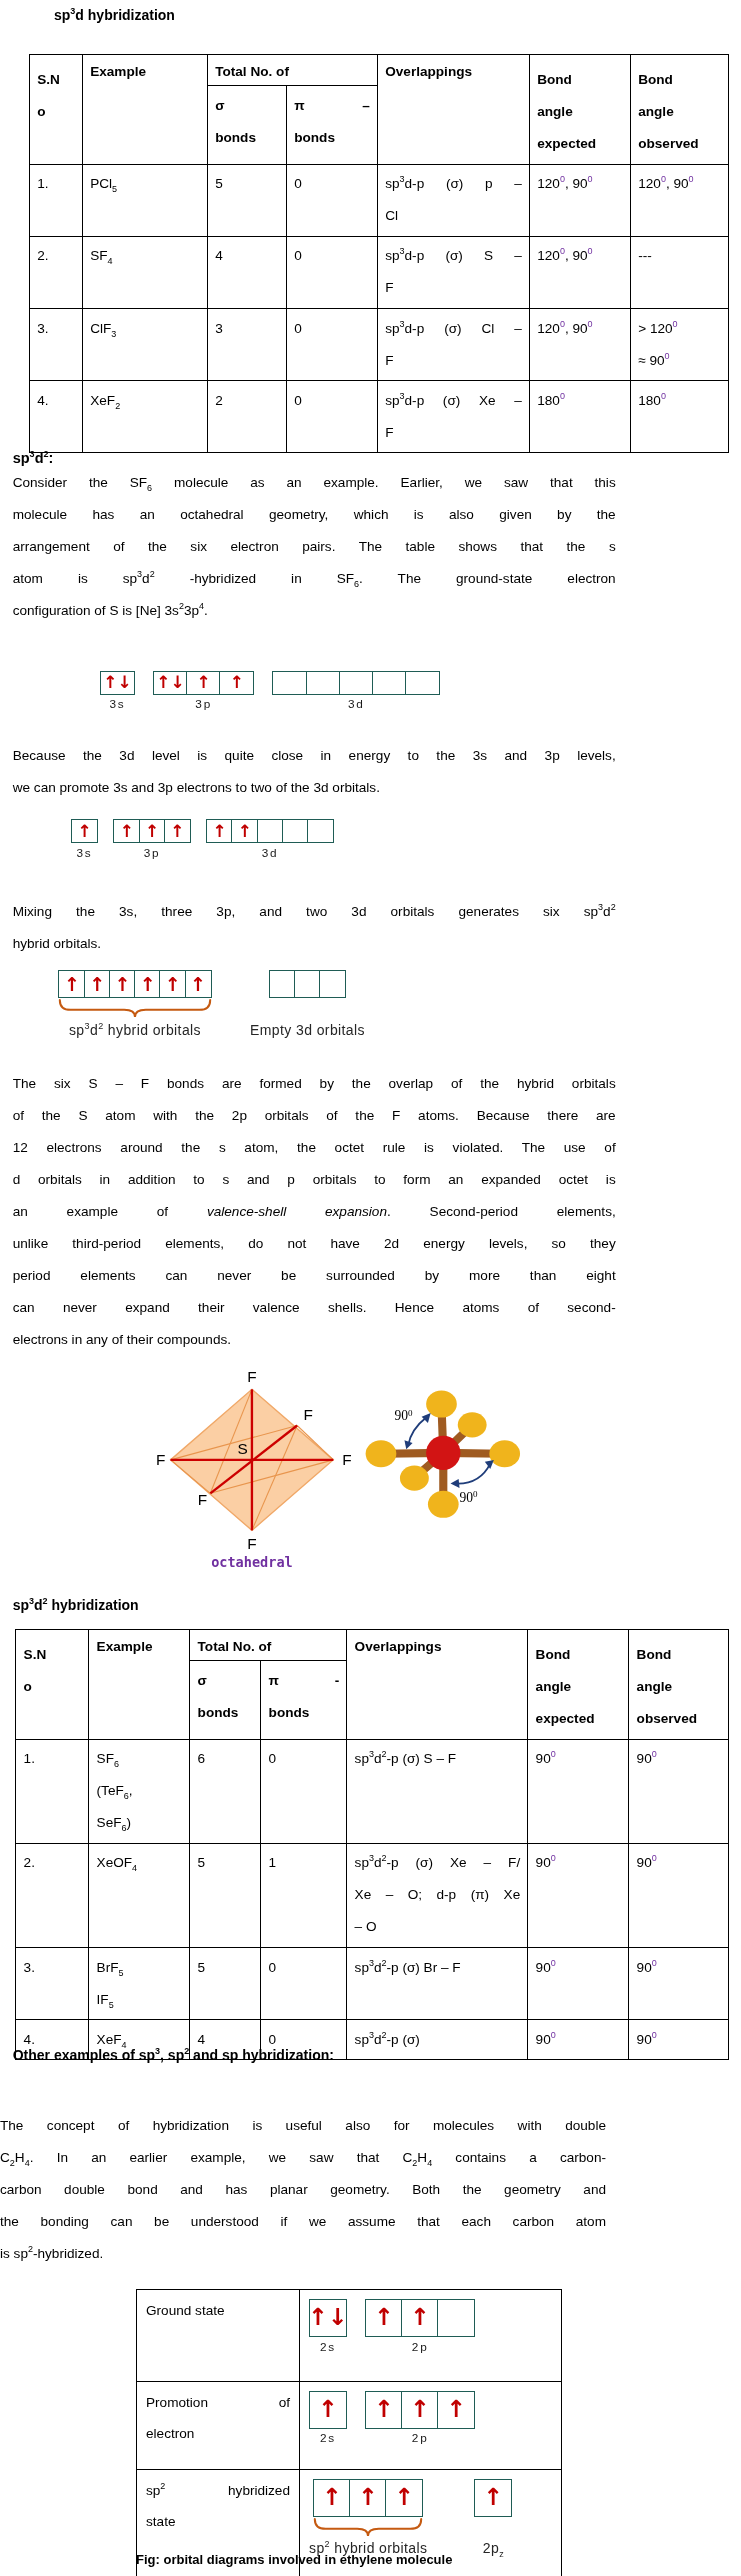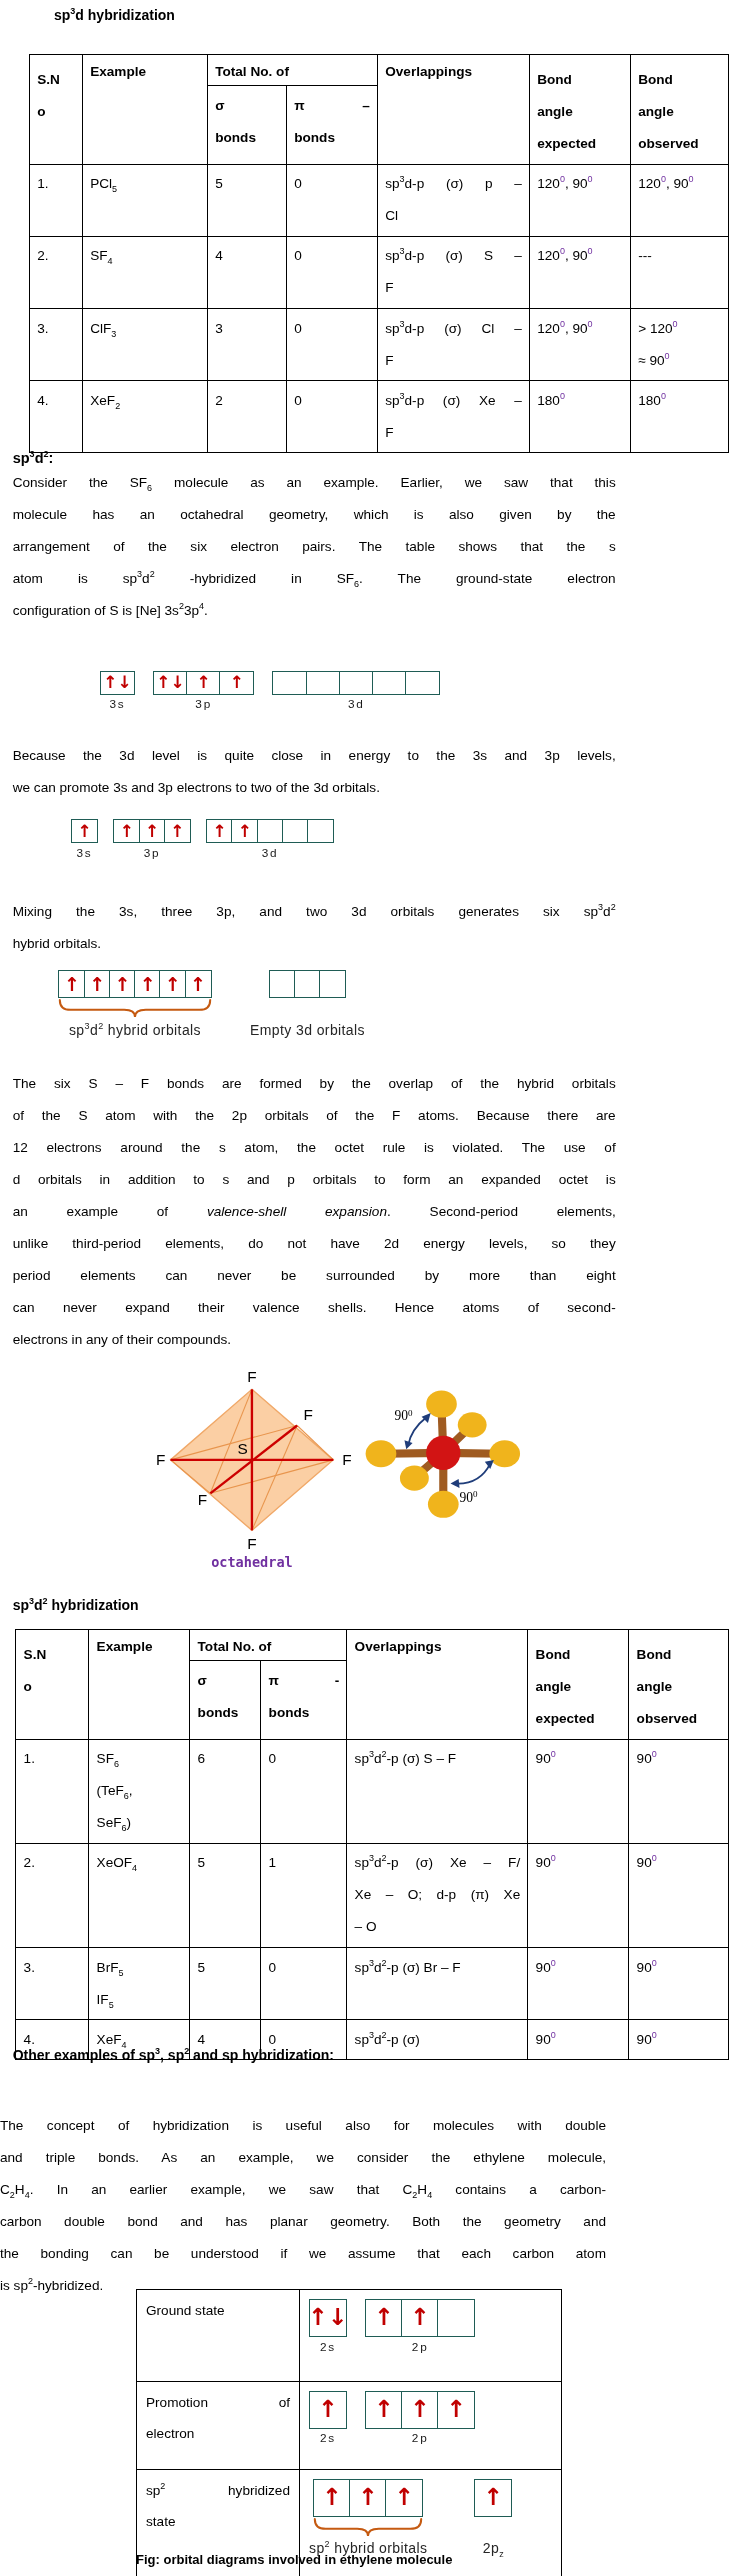--- a/index.html
+++ b/index.html
@@ -542,21 +542,20 @@
             </td>
     </tr>
         </tbody>
       </table>
     </div>
 
   <div class="abs bold" style="left:12.7px;top:2047px;font-size:14px;">Other examples of sp<sup>3</sup>, sp<sup>2</sup> and sp hybridization:</div>
 
   <div class="abs para jpara" style="left:0;top:2090px;width:606px;margin-top:20px;">
       <div class="ln jl">The concept of hybridization is useful also for molecules with double</div>
-      <div class="ln jl">and triple bonds. As an example, we consider the ethylene molecule,</div>
       <div class="ln jl">C<sub>2</sub>H<sub>4</sub>. In an earlier example, we saw that C<sub>2</sub>H<sub>4</sub> contains a carbon-</div>
       <div class="ln jl">carbon double bond and has planar geometry. Both the geometry and</div>
       <div class="ln jl">the bonding can be understood if we assume that each carbon atom</div>
       <div class="ln ">is sp<sup>2</sup>-hybridized.</div>
     </div>
 
   <div class="abs" style="left:136px;top:2289px;width:425px;" id="btable-host">
       <table class="btab" style="width:100%">
     <colgroup>
           <col style="width:163px">

